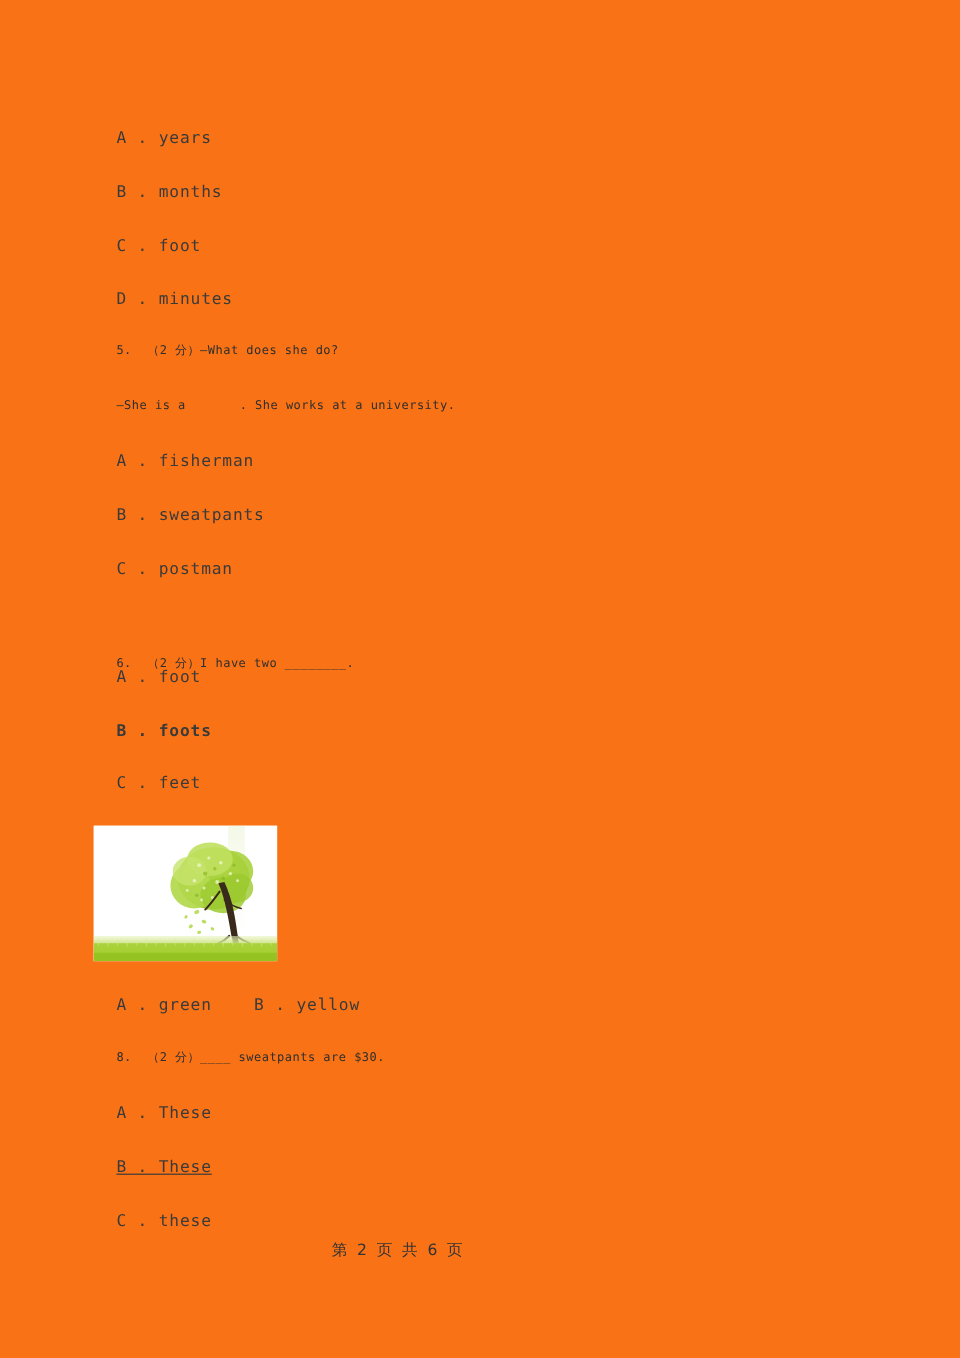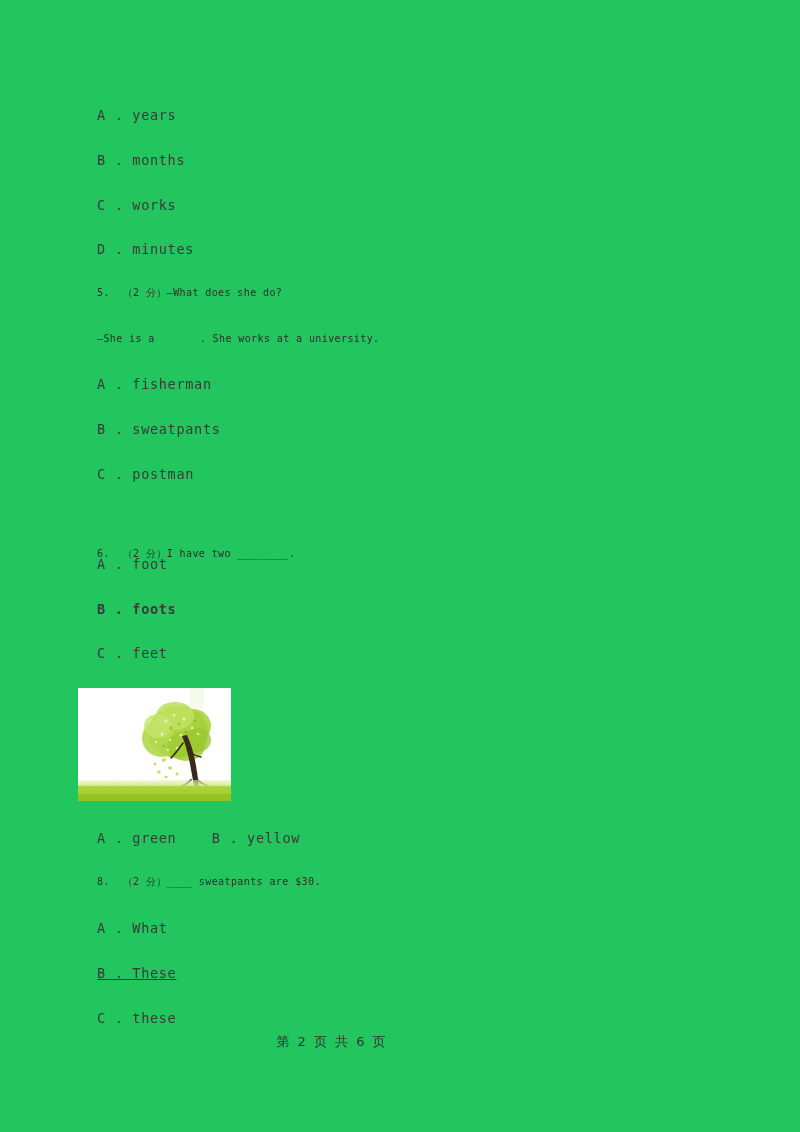--- a/index.html
+++ b/index.html
@@ -14,21 +14,21 @@
     font-family: "DejaVu Sans Mono", "Liberation Mono", monospace;
     color: #2b2b2b;
     overflow: hidden;
     -webkit-font-smoothing: antialiased;
   }
 
   
   .page {
     position: absolute;
     inset: 0;
-    background: #22c55e;
+    background: #f97316;
   }
 
   .content {
     position: absolute;
     left: 97px;
     top: 0;
     width: 620px;
   }
 
   
@@ -86,35 +86,35 @@
 </style>
 </head>
 <body>
 
 <div class="page">
 
   <div class="content">
 
   <div class="line opt" style="top: 107px;">A . years</div>
       <div class="line opt" style="top: 152px;">B . months</div>
-      <div class="line opt" style="top: 197px;">C . works</div>
+      <div class="line opt" style="top: 197px;">C . foot</div>
       <div class="line opt" style="top: 241px;">D . minutes</div>
       <div class="line qline" style="top: 285px;">5.  （2 分）—What does she do?</div>
       <div class="line qline" style="top: 331px; text-align: right;">—She is a       . She works at a university.</div>
       <div class="line opt" style="top: 376px;">A . fisherman</div>
       <div class="line opt" style="top: 421px;">B . sweatpants</div>
       <div class="line opt" style="top: 466px;">C . postman</div>
       <div class="line qline" style="top: 510px; margin-top: 36px;">6.  （2 分）I have two ________.</div>
       <div class="line opt" style="top: 556px;">A . foot</div>
       <div class="line opt" style="top: 601px; font-weight: bold;">B . foots</div>
       <div class="line opt" style="top: 645px;">C . feet</div>
       <div class="line qline" style="top: 786px;">7.  （2 分）</div>
       <div class="line opt" style="top: 830px;">A . green    B . yellow</div>
       <div class="line qline" style="top: 874px;">8.  （2 分）____ sweatpants are $30.</div>
-      <div class="line opt" style="top: 920px;">A . What</div>
+      <div class="line opt" style="top: 920px;">A . These</div>
       <div class="line opt" style="top: 965px; text-decoration: underline;">B . These</div>
       <div class="line opt" style="top: 1010px;">C . these</div>
     </div>
 
   <div class="figure">
     <svg class="fig-canvas" viewBox="0 0 153 113" preserveAspectRatio="none">
       <defs>
         <radialGradient id="fol" cx="45%" cy="42%" r="62%">
           <stop offset="0%" stop-color="#d7ea86"></stop>
           <stop offset="45%" stop-color="#b4d94a"></stop>

